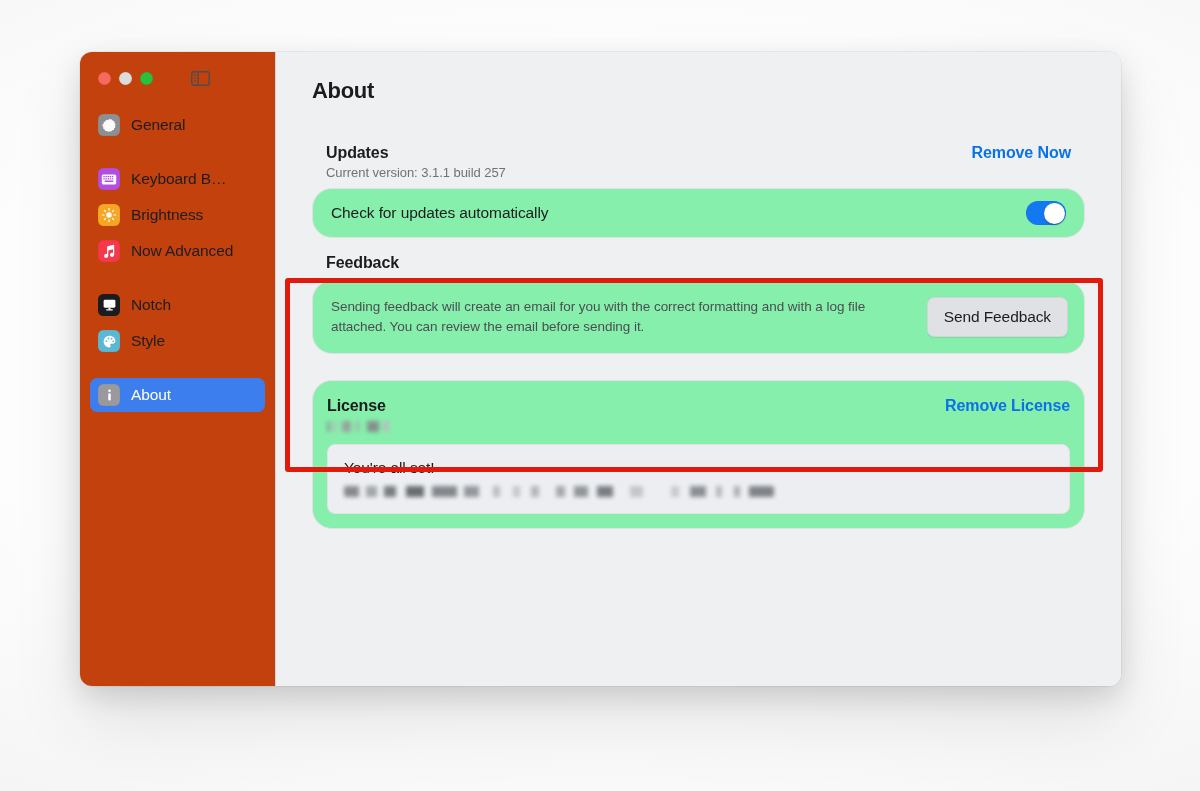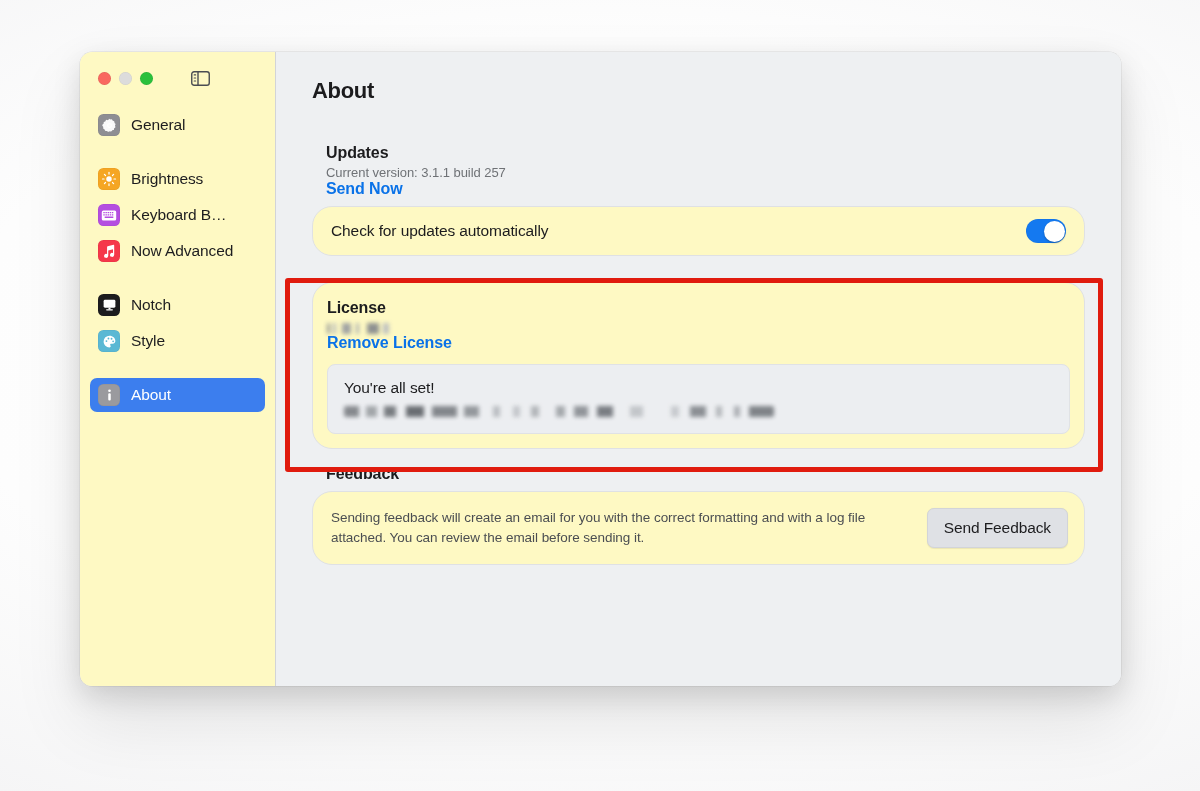--- a/index.html
+++ b/index.html
@@ -35,21 +35,21 @@
       0 10px 28px rgba(0,0,0,0.13),
       0 34px 70px rgba(0,0,0,0.10);
     overflow: hidden;
     display: flex;
   }
 
   
   #sidebar {
     width: 196px;
     height: 100%;
-    background: #fef9c3;
+    background: #c2410c;
     border-right: 0.5px solid #d2d4d8;
     padding: 0 10px;
     flex: 0 0 196px;
     position: relative;
   }
 
   #titlebar {
     height: 52px;
     display: flex;
     align-items: center;
@@ -130,21 +130,20 @@
     margin-bottom: 40px;
   }
 
   .section { margin-bottom: 6px; }
 
   .section-head {
     display: flex;
     align-items: flex-start;
     justify-content: space-between;
     padding: 0 14px 8px 14px;
-    flex-direction: column;
   }
   .sec-title {
     font-size: 16px;
     font-weight: 700;
     color: #1c1c1e;
     letter-spacing: -0.1px;
   }
   .sec-sub {
     font-size: 13px;
     color: #6f7276;
@@ -154,21 +153,21 @@
   .link-btn {
     font-size: 16px;
     font-weight: 700;
     color: #0a72e8;
     letter-spacing: -0.1px;
     cursor: default;
     white-space: nowrap;
   }
 
   .card {
-    background: #fef9c3;
+    background: #86efac;
     border: 0.5px solid #dfe1e4;
     border-radius: 20px;
   }
 
   .row {
     display: flex;
     align-items: center;
     justify-content: space-between;
     padding: 0 18px;
     height: 48px;
@@ -339,39 +338,20 @@
           <span class="sb-label">General</span>
         </div>
       </div>
 
       <div class="sb-gap"></div>
 
       <div class="sb-group">
 
 
         <div class="sb-item">
-          <span class="sb-icon" style="background:#f5a623">
-            <svg width="16" height="16" viewBox="0 0 24 24" fill="#ffffff">
-              <circle cx="12" cy="12" r="4.1"></circle>
-              <g stroke="#ffffff" stroke-width="1.8" stroke-linecap="round">
-                <line x1="12" y1="2.2" x2="12" y2="4.6"></line>
-                <line x1="12" y1="19.4" x2="12" y2="21.8"></line>
-                <line x1="2.2" y1="12" x2="4.6" y2="12"></line>
-                <line x1="19.4" y1="12" x2="21.8" y2="12"></line>
-                <line x1="5.1" y1="5.1" x2="6.8" y2="6.8"></line>
-                <line x1="17.2" y1="17.2" x2="18.9" y2="18.9"></line>
-                <line x1="5.1" y1="18.9" x2="6.8" y2="17.2"></line>
-                <line x1="17.2" y1="6.8" x2="18.9" y2="5.1"></line>
-              </g>
-            </svg>
-          </span>
-          <span class="sb-label">Brightness</span>
-        </div>
-
-        <div class="sb-item">
           <span class="sb-icon" style="background:#b44ee0">
             <svg width="16" height="13" viewBox="0 0 24 18" fill="none">
               <rect x="1.2" y="1.4" width="21.6" height="15.2" rx="2.4" fill="#ffffff"></rect>
               <g fill="#b44ee0">
                 <rect x="3.4" y="3.8" width="2.3" height="2" rx="0.5"></rect>
                 <rect x="6.6" y="3.8" width="2.3" height="2" rx="0.5"></rect>
                 <rect x="9.8" y="3.8" width="2.3" height="2" rx="0.5"></rect>
                 <rect x="13" y="3.8" width="2.3" height="2" rx="0.5"></rect>
                 <rect x="16.2" y="3.8" width="2.3" height="2" rx="0.5"></rect>
                 <rect x="3.4" y="7" width="2.3" height="2" rx="0.5"></rect>
@@ -380,20 +360,39 @@
                 <rect x="13" y="7" width="2.3" height="2" rx="0.5"></rect>
                 <rect x="16.2" y="7" width="2.3" height="2" rx="0.5"></rect>
                 <rect x="5.4" y="10.4" width="13.2" height="2.2" rx="0.6"></rect>
               </g>
             </svg>
           </span>
           <span class="sb-label">Keyboard B…</span>
         </div>
 
         <div class="sb-item">
+          <span class="sb-icon" style="background:#f5a623">
+            <svg width="16" height="16" viewBox="0 0 24 24" fill="#ffffff">
+              <circle cx="12" cy="12" r="4.1"></circle>
+              <g stroke="#ffffff" stroke-width="1.8" stroke-linecap="round">
+                <line x1="12" y1="2.2" x2="12" y2="4.6"></line>
+                <line x1="12" y1="19.4" x2="12" y2="21.8"></line>
+                <line x1="2.2" y1="12" x2="4.6" y2="12"></line>
+                <line x1="19.4" y1="12" x2="21.8" y2="12"></line>
+                <line x1="5.1" y1="5.1" x2="6.8" y2="6.8"></line>
+                <line x1="17.2" y1="17.2" x2="18.9" y2="18.9"></line>
+                <line x1="5.1" y1="18.9" x2="6.8" y2="17.2"></line>
+                <line x1="17.2" y1="6.8" x2="18.9" y2="5.1"></line>
+              </g>
+            </svg>
+          </span>
+          <span class="sb-label">Brightness</span>
+        </div>
+
+        <div class="sb-item">
           <span class="sb-icon" style="background:#f5384a">
             <svg width="14" height="15" viewBox="0 0 20 24" fill="#ffffff">
               <path d="M17.3 1.3L7.9 3.6c-.6.1-1 .7-1 1.3v11a3.3 3.3 0 10 1.9 3v-8.6l7.6-1.9v5.9a3.3 3.3 0 101.9 3V2.6c0-.9-.2-1.5-1-1.3z"></path>
             </svg>
           </span>
           <span class="sb-label">Now Advanced</span>
         </div>
       </div>
 
       <div class="sb-gap"></div>
@@ -446,58 +445,58 @@
     <div id="content">
 
       <div id="page-title">About</div>
 
       <div class="section">
         <div class="section-head">
           <div>
             <div class="sec-title">Updates</div>
             <div class="sec-sub">Current version: 3.1.1 build 257</div>
           </div>
-          <div class="link-btn">Send Now</div>
+          <div class="link-btn">Remove Now</div>
         </div>
 
         <div class="card">
           <div class="row">
             <span class="row-label">Check for updates automatically</span>
             <span class="toggle">
               <span class="knob"></span>
             </span>
           </div>
+        </div>
+      </div>
+
+      <div class="section" style="margin-top:16px;">
+        <div class="section-head">
+          <div class="sec-title">Feedback</div>
+        </div>
+        <div class="card feedback-card">
+          <div class="feedback-text">Sending feedback will create an email for you with the correct formatting and with a log file attached. You can review the email before sending it.</div>
+          <div class="push-btn">Send Feedback</div>
         </div>
       </div>
 
       <div class="section" style="margin-top:26px;">
         <div class="card license-card">
           <div class="section-head" style="padding-bottom:12px;">
             <div>
               <div class="sec-title">License</div>
               <span class="blur blur-small"></span>
             </div>
             <div class="link-btn">Remove License</div>
           </div>
 
           <div class="inner-card">
             <div class="inner-title">You're all set!</div>
             <span class="blur blur-long"></span>
           </div>
         </div>
       </div>
 
-      <div class="section" style="margin-top:16px;">
-        <div class="section-head">
-          <div class="sec-title">Feedback</div>
-        </div>
-        <div class="card feedback-card">
-          <div class="feedback-text">Sending feedback will create an email for you with the correct formatting and with a log file attached. You can review the email before sending it.</div>
-          <div class="push-btn">Send Feedback</div>
-        </div>
-      </div>
-
     </div>
   </div>
 
   <div id="highlight"></div>
 
 </div>
 
 </body></html>

